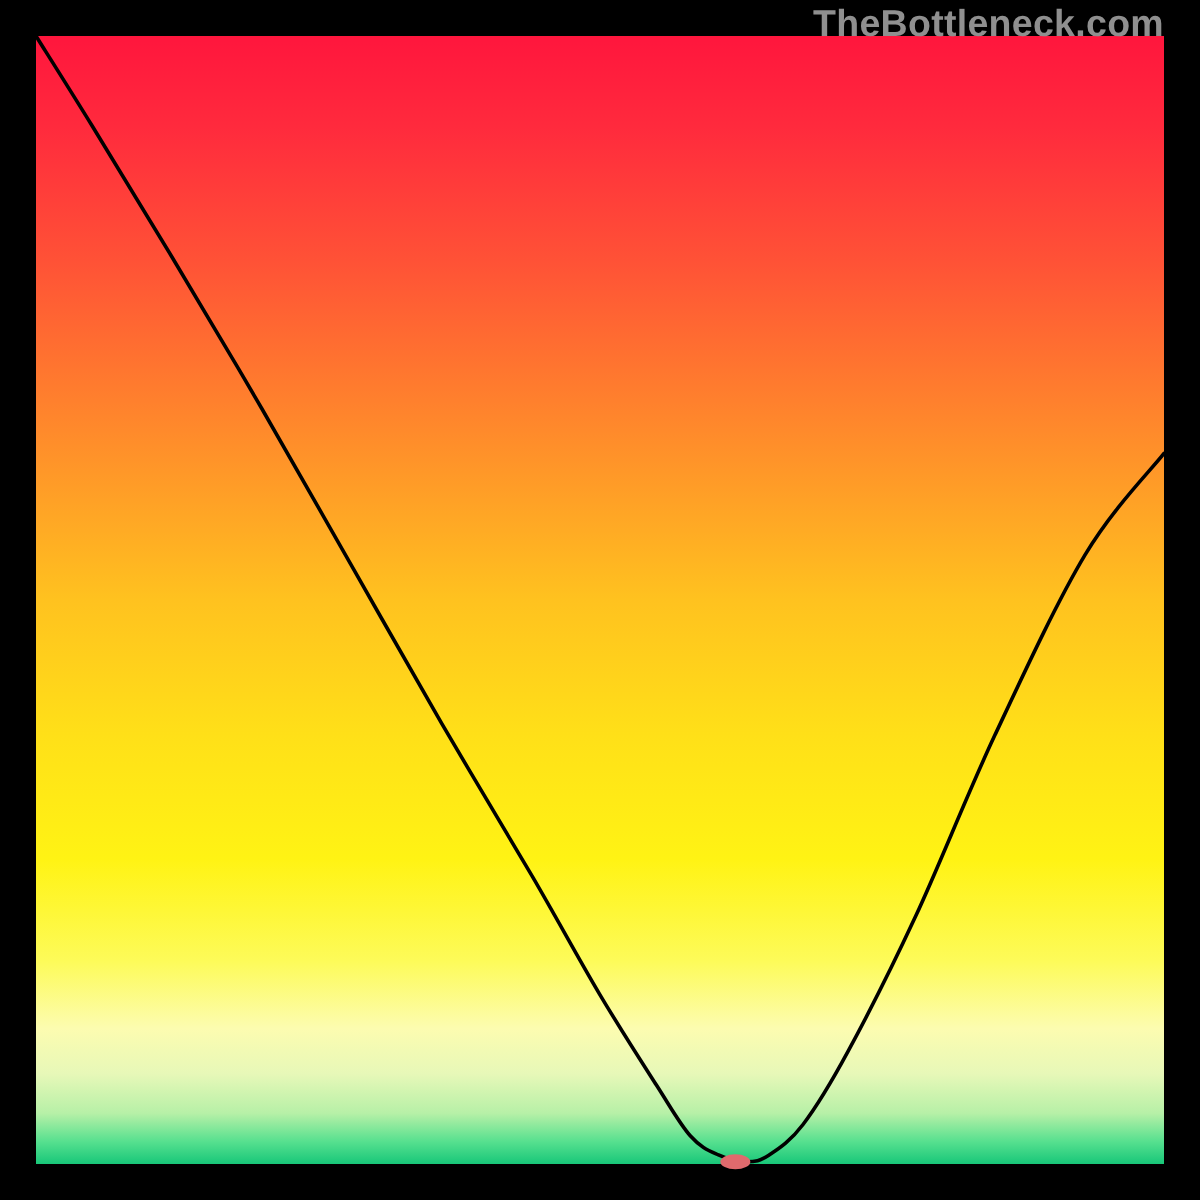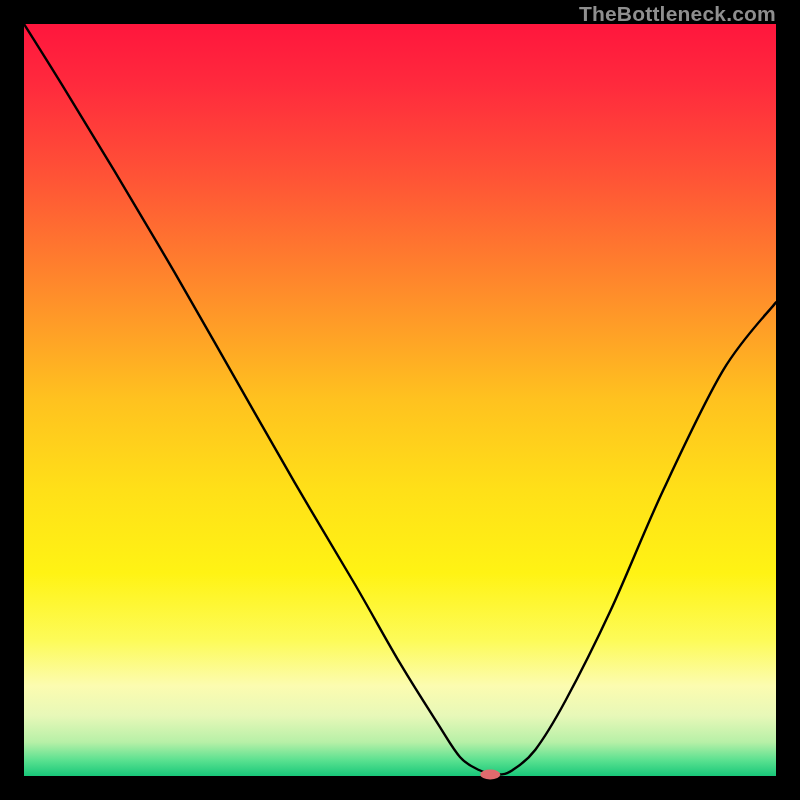--- a/index.html
+++ b/index.html
@@ -58,14 +58,14 @@
       </clipPath>
     </defs>
 
     <rect id="plot-bg" x="24" y="24" width="752" height="752" fill="url(#bg-grad)"></rect>
 
     <path id="curve" d="M 24 24 C 30.266666666666666 34.026666666666664, 46.56 59.71999999999997, 61.6 84.15999999999997 C 76.64 108.59999999999997, 95.44 139.30666666666662, 114.24 170.63999999999996 C 133.04 201.9733333333333, 154.34666666666666 237.6933333333333, 174.4 272.15999999999997 C 194.45333333333335 306.62666666666667, 214.50666666666672 342.3466666666667, 234.56000000000003 377.44 C 254.61333333333334 412.5333333333333, 274.66666666666663 448.25333333333333, 294.71999999999997 482.71999999999997 C 314.7733333333333 517.1866666666666, 337.3333333333333 554.16, 354.88 584.24 C 372.4266666666667 614.32, 386.2133333333333 640.0133333333333, 400 663.1999999999999 C 413.7866666666667 686.3866666666665, 427.5733333333334 707.6933333333333, 437.6 723.3599999999999 C 447.62666666666667 739.0266666666665, 453.26666666666665 749.4293333333333, 460.15999999999997 757.1999999999999 C 467.0533333333333 764.9706666666666, 472.6933333333333 767.1013333333334, 478.96 769.984 C 485.22666666666663 772.8666666666667, 492.12 774.496, 497.76 774.496 C 503.4 774.496, 506.5333333333333 774.12, 512.8 769.984 C 519.0666666666666 765.8480000000001, 526.5866666666667 761.2106666666666, 535.36 749.68 C 544.1333333333333 738.1493333333333, 552.9066666666666 723.9866666666667, 565.4399999999999 700.8000000000001 C 577.9733333333332 677.6133333333335, 594.2666666666668 645.6533333333334, 610.5600000000001 610.5600000000001 C 626.8533333333334 575.4666666666667, 644.4 530.3466666666667, 663.1999999999999 490.24 C 681.9999999999999 450.1333333333333, 704.56 401.2533333333333, 723.36 369.91999999999996 C 742.1600000000001 338.58666666666664, 767.2266666666667 313.52, 776 302.24" fill="none" stroke="#000" stroke-width="2.4" stroke-linejoin="round" stroke-linecap="round" clip-path="url(#plot-clip)"></path>
 
     <ellipse id="marker" cx="490.24" cy="774.496" rx="10" ry="5" fill="#e06a6d"></ellipse>
   </svg>
 
-  <div id="watermark" class="watermark" style="right: 24px; top: 2px; font-size: 21px;">TheBottleneck.com</div>
+  <div id="watermark" class="watermark" style="right: 24px; top: 2px; font-size: 25px;">TheBottleneck.com</div>
 </div>
 
 </body></html>

